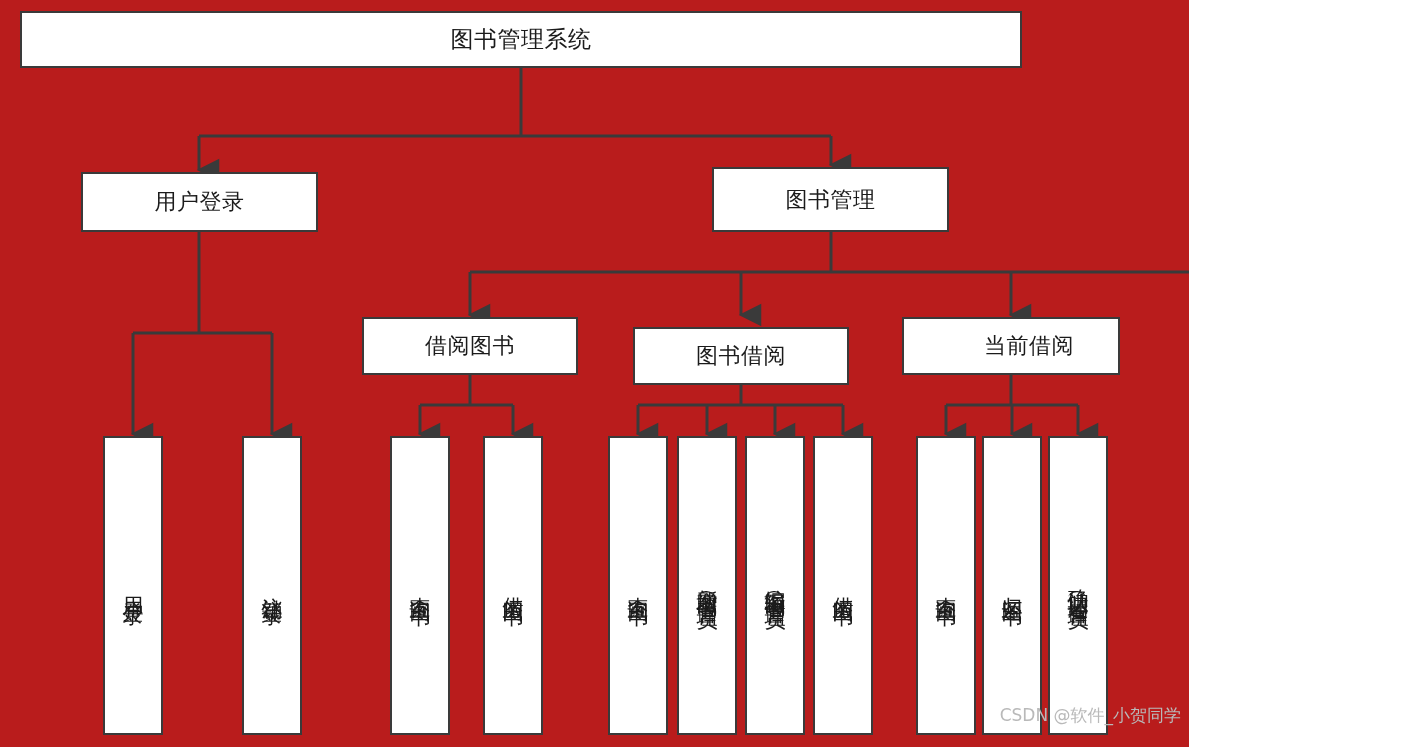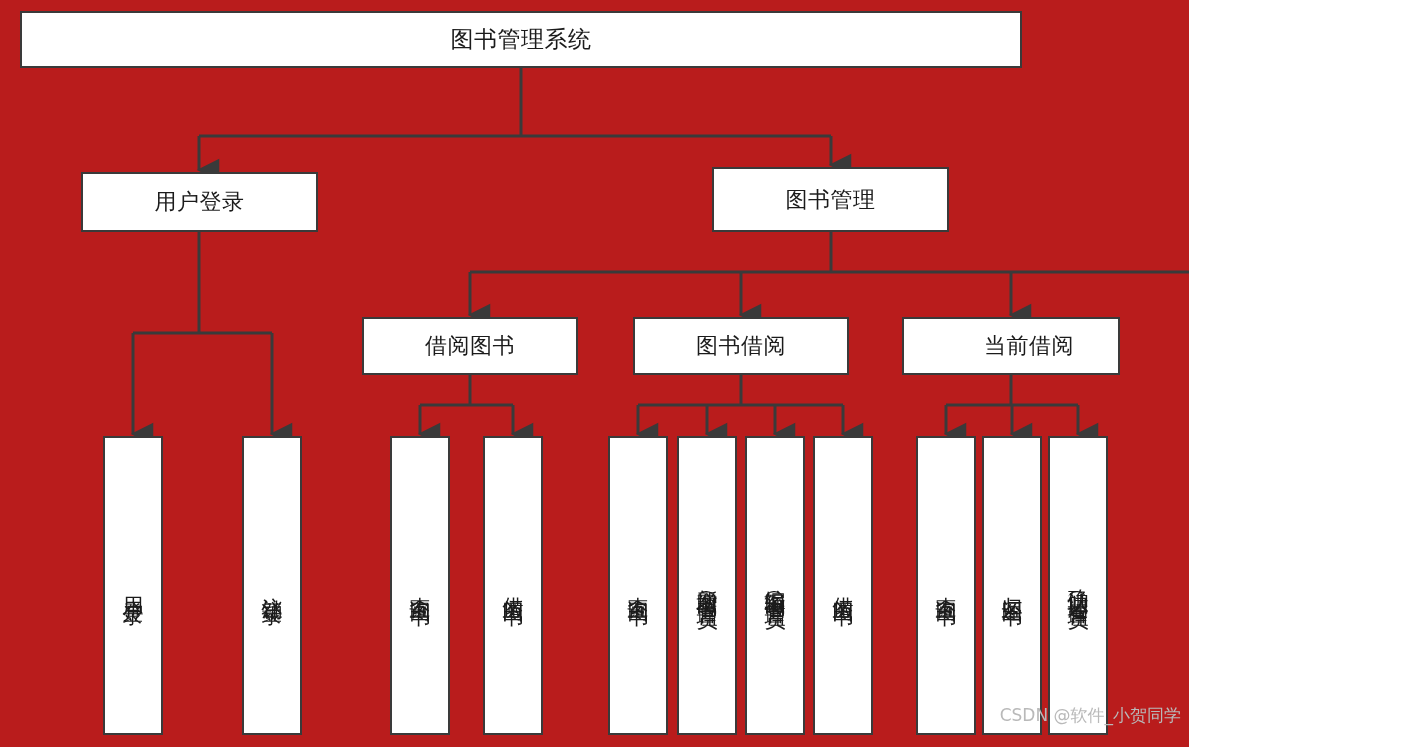--- a/index.html
+++ b/index.html
@@ -140,21 +140,21 @@
   </div>
 
   <div class="node horiz" style="left:712px; top:167px; width:237px; height:65px;">
     <span class="label">图书管理</span>
   </div>
 
   <div class="node horiz" style="left:362px; top:317px; width:216px; height:58px;">
     <span class="label">借阅图书</span>
   </div>
 
-  <div class="node horiz" style="left:633px; top:317px; width:216px; height:58px;">
+  <div class="node horiz" style="left:633px; top:327px; width:216px; height:58px;">
     <span class="label">图书借阅</span>
   </div>
 
   <div class="node horiz" style="left:902px; top:317px; width:218px; height:58px;padding-left:36px;">
     <span class="label">当前借阅</span>
   </div>
 
 
   <div class="node vert" style="left:103px; top:436px; width:60px; height:299px;">
     <span class="label">用户登录</span>

